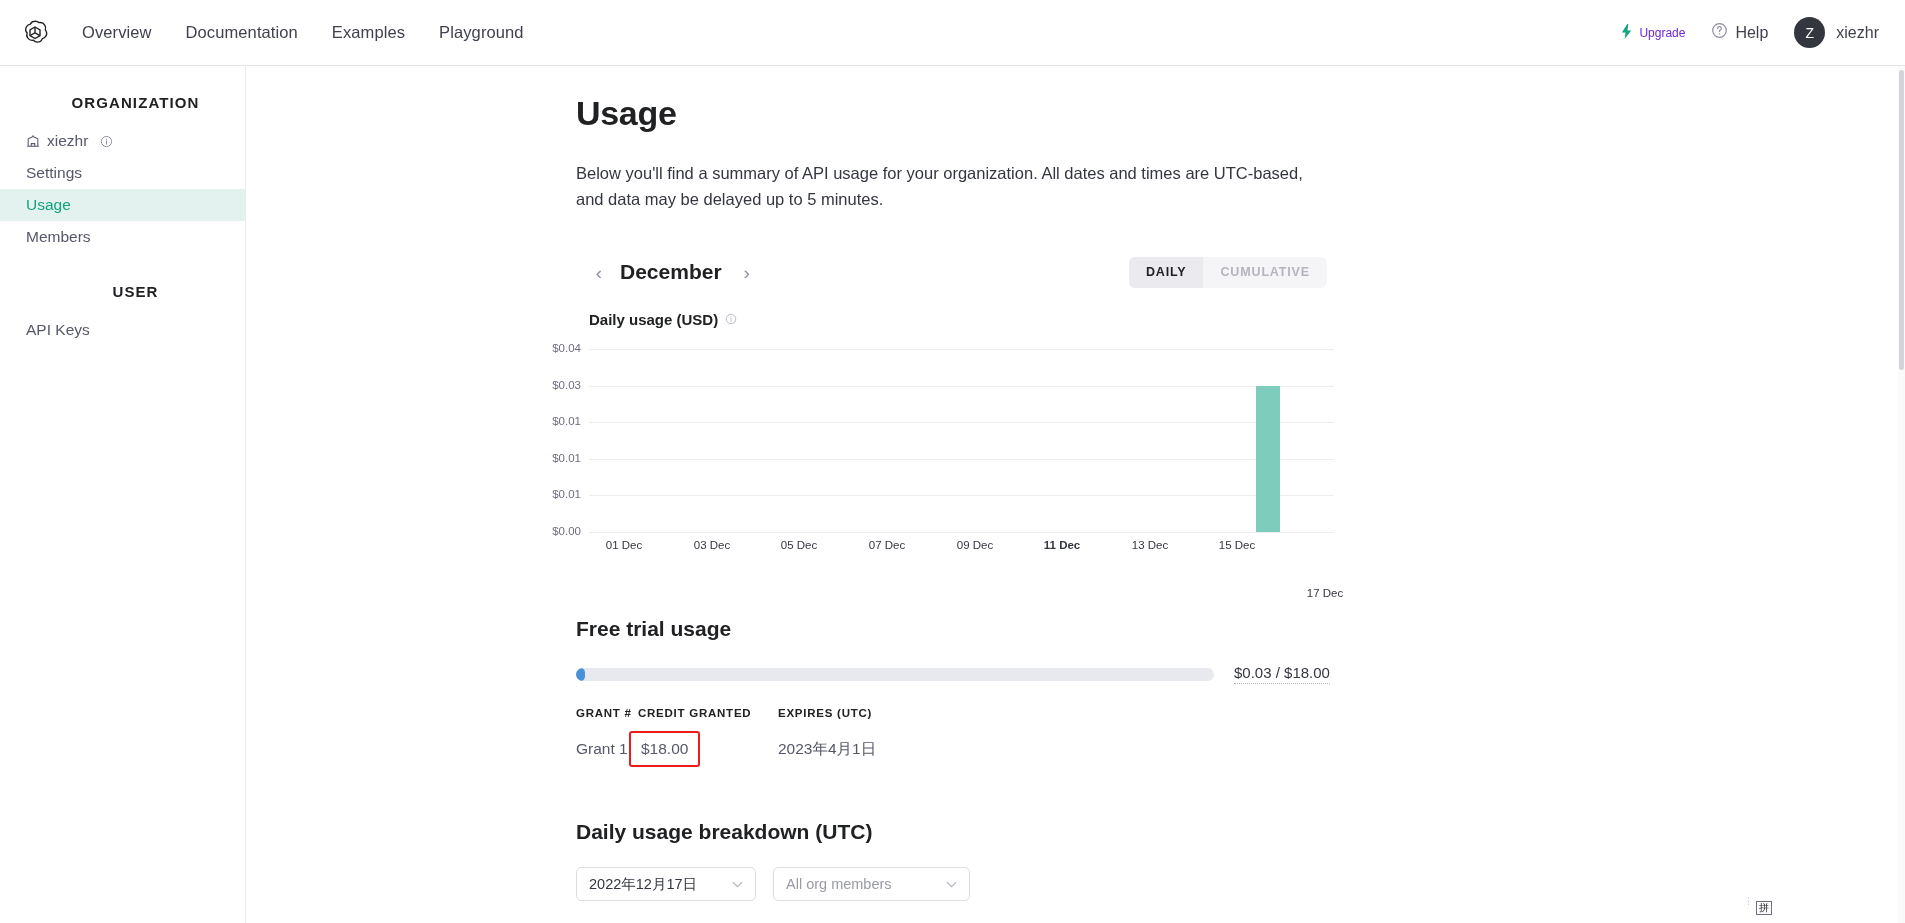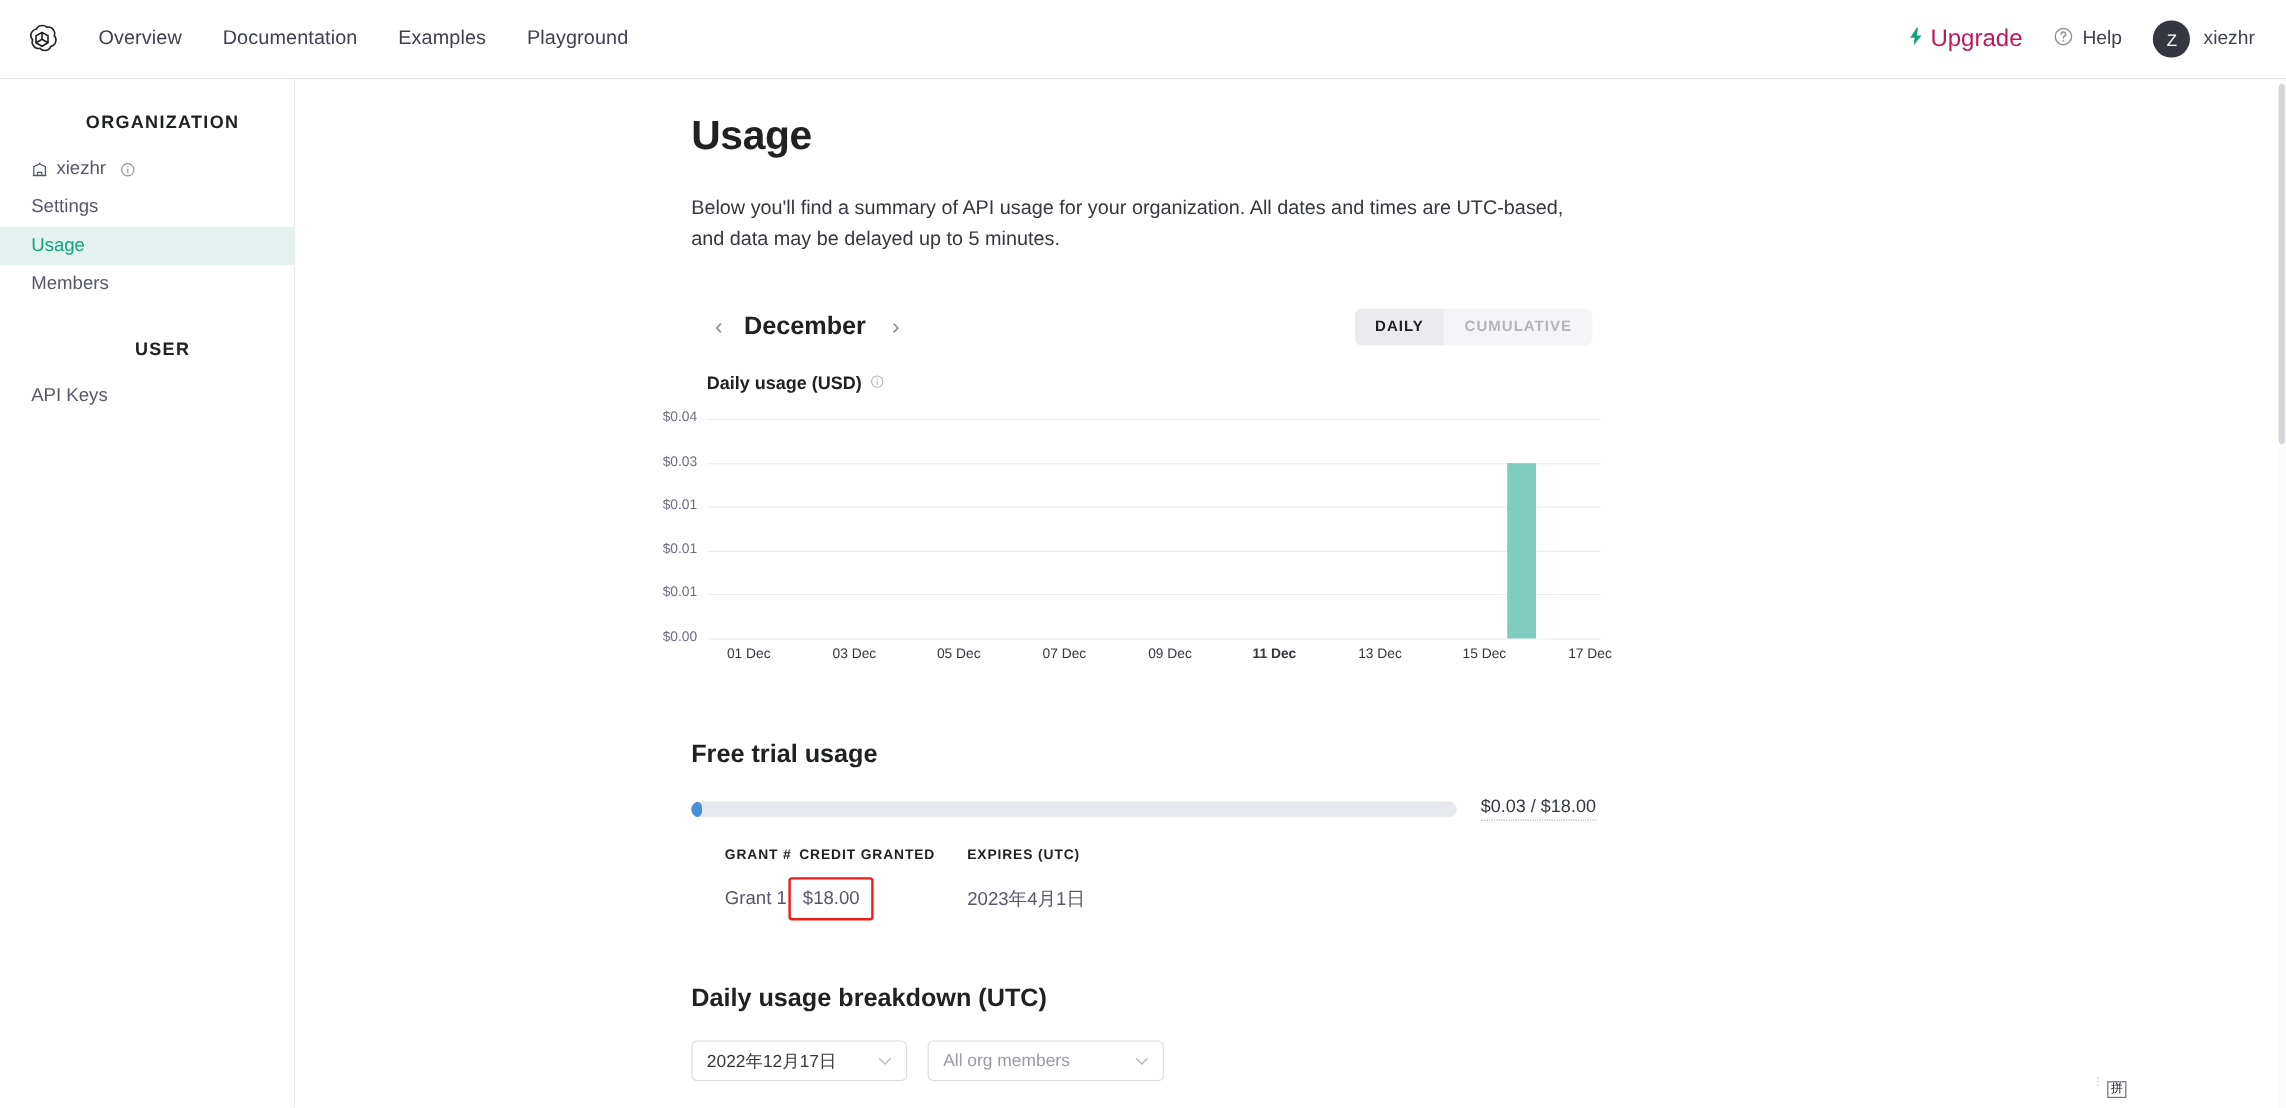--- a/index.html
+++ b/index.html
@@ -19,21 +19,21 @@
     border-bottom: 1px solid #e5e5e5;
     display: flex; align-items: center;
   }
   .brand-logo { margin-left: 18px; width: 34px; height: 34px; display: flex; align-items: center; justify-content: center; }
   .nav-links { display: flex; align-items: flex-end; margin-left: 30px; gap: 34px; }
   .nav-link {
     font-size: 16.5px; color: #40414f; text-decoration: none;
     letter-spacing: .1px; cursor: pointer; white-space: nowrap;
   }
   .nav-right { margin-left: auto; display: flex; align-items: center; gap: 26px; margin-right: 26px; }
-  .upgrade { display: flex; align-items: center; gap: 6px; color: #be185d; font-size: 20px; cursor: pointer; }
+  .upgrade { display: flex; align-items: center; gap: 6px; color: #6d28d9; font-size: 12px; cursor: pointer; }
   .help { display: flex; align-items: center; gap: 7px; color: #40414f; font-size: 16px; cursor: pointer; }
   .avatar-wrap { display: flex; align-items: center; gap: 11px; cursor: pointer; }
   .avatar {
     width: 31px; height: 31px; border-radius: 50%;
     background: #353740; color: #fff; font-size: 14px;
     display: flex; align-items: center; justify-content: center; font-weight: 500;
   }
   .avatar-name { font-size: 16px; color: #40414f; }
 
   
@@ -111,21 +111,21 @@
   .trial-wrap { margin-top: 59px; }
   .bar-row { margin-top: 23px; display: flex; align-items: center; }
   .track { width: 638px; height: 13px; border-radius: 7px; background: #e8e9ee; overflow: hidden; }
   .fill { height: 13px; border-radius: 7px; background: #4a90d9; }
   .trial-amt {
     margin-left: 20px; font-size: 15px; color: #353740;
     border-bottom: 1px dotted #b4b4bf; padding-bottom: 2px;
   }
 
   
-  .grant-table { margin-top: 23px; margin-left: 28px; }
+  .grant-table { margin-top: 23px; }
   .gt-head { display: flex; font-size: 11.5px; font-weight: 700; letter-spacing: .75px; color: #202123; }
   .gt-row { display: flex; align-items: center; margin-top: 12px; font-size: 15.5px; color: #565869; }
   .c1 { width: 62px; }
   .c2 { width: 140px; }
   .c3 { width: 200px; }
   .redbox {
     border: 2.5px solid #ee1b1b; border-radius: 3px;
     padding: 7px 10px 7px 10px; margin-left: -9px; display: inline-block;
   }
 
@@ -284,21 +284,21 @@
         </div>
       <div class="xaxis" id="xaxis">
           <div class="xtick" style="left: 22px;">01 Dec</div>
           <div class="xtick" style="left: 110px;">03 Dec</div>
           <div class="xtick" style="left: 197px;">05 Dec</div>
           <div class="xtick" style="left: 285px;">07 Dec</div>
           <div class="xtick" style="left: 373px;">09 Dec</div>
           <div class="xtick" style="left: 460px; font-weight: bold;">11 Dec</div>
           <div class="xtick" style="left: 548px;">13 Dec</div>
           <div class="xtick" style="left: 635px;">15 Dec</div>
-          <div class="xtick" style="left: 723px;">17 Dec</div>
+          <div class="xtick" style="left: 723px; margin-top: 48px;">17 Dec</div>
         </div>
     </div>
 
     <div class="trial-wrap">
       <div class="section-title">Free trial usage</div>
       <div class="bar-row">
         <div class="track">
           <div class="fill" id="trial-fill" style="width: 1.4%; background: rgb(74, 144, 217);"></div>
         </div>
         <div class="trial-amt">$0.03 / $18.00</div>

